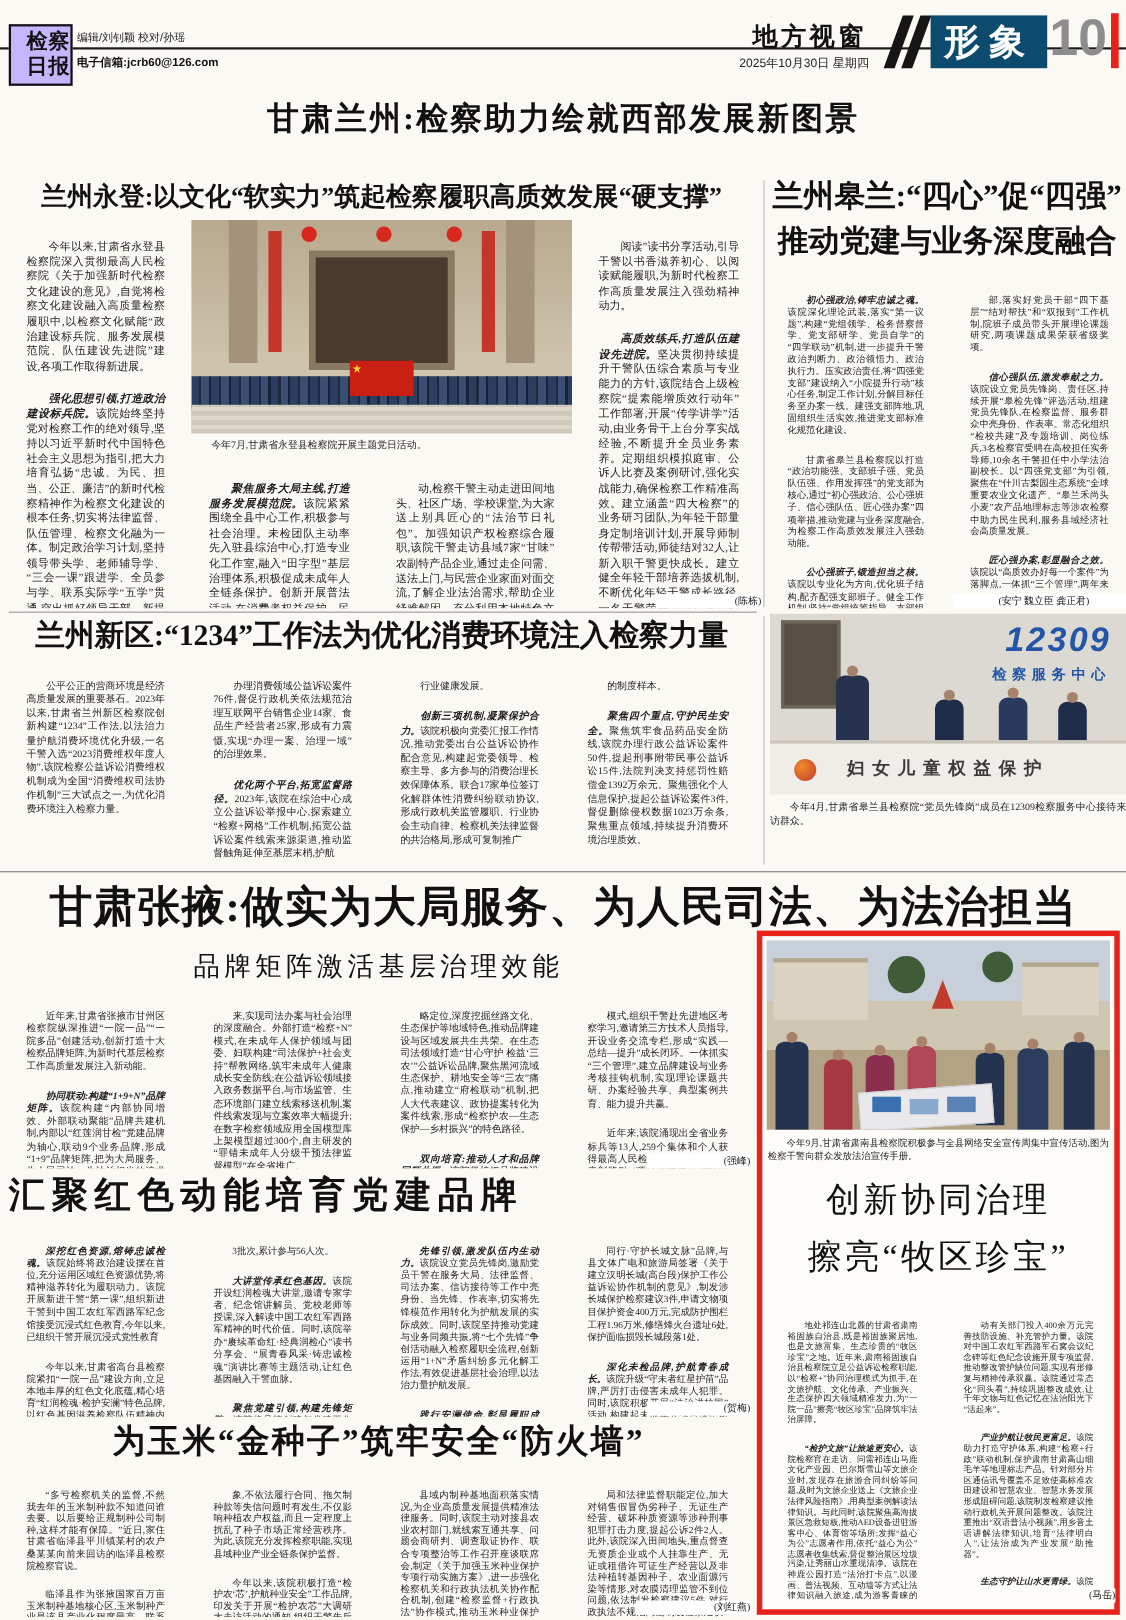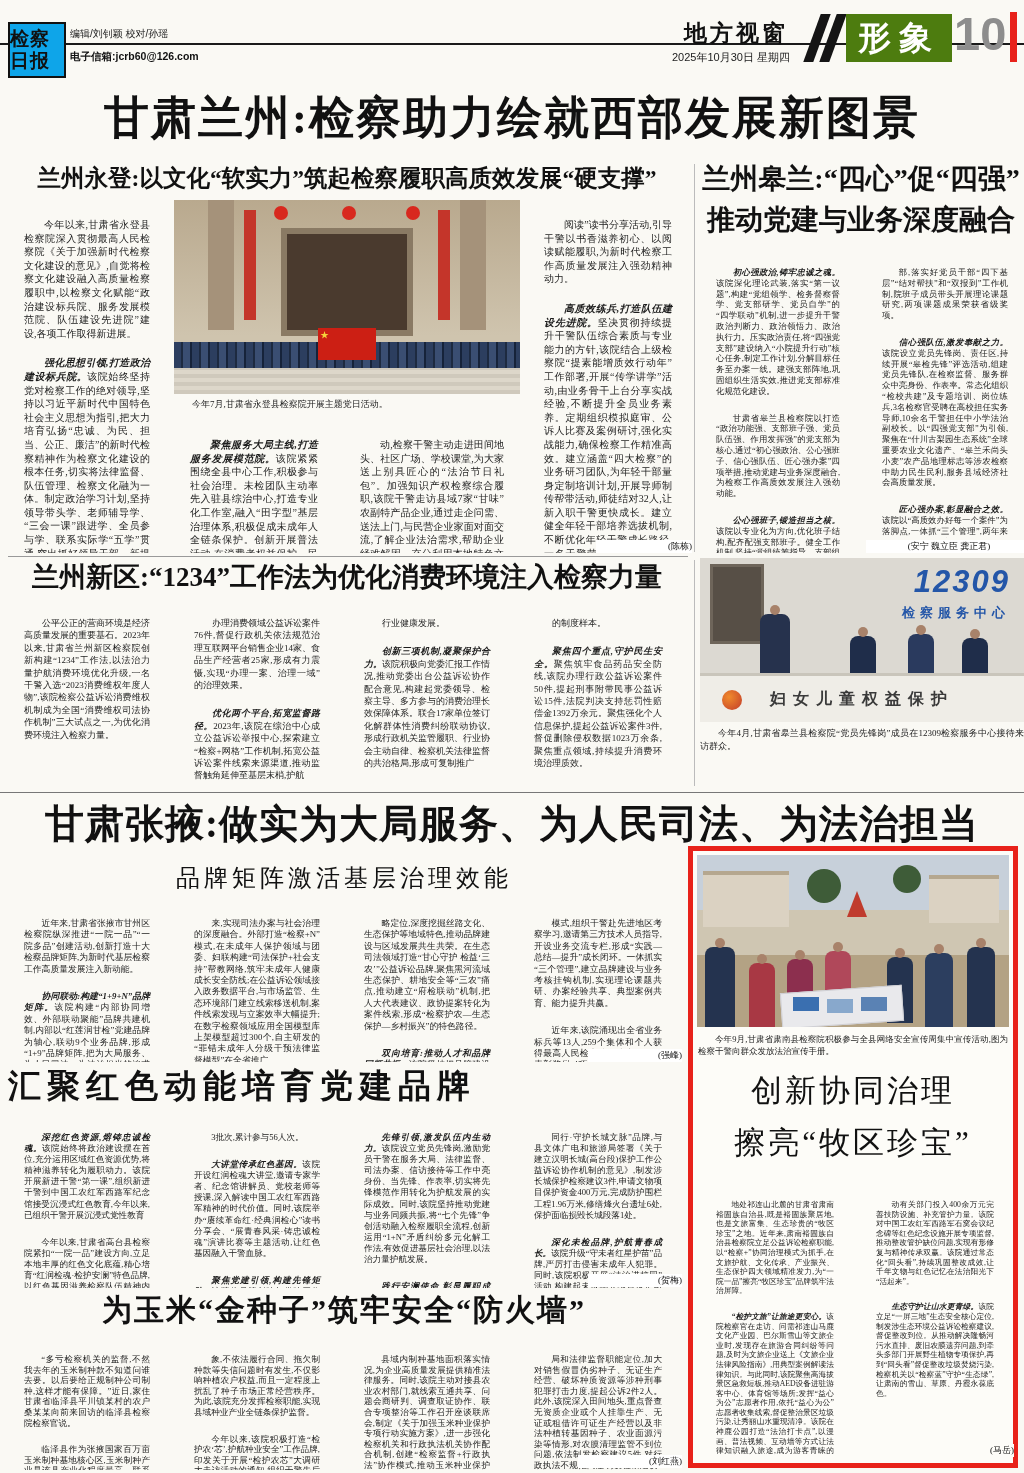--- a/index.html
+++ b/index.html
@@ -1,39 +1,39 @@
 <!DOCTYPE html>
 <html lang="zh"><head>
 <meta charset="utf-8">
 <style>
   html,body{margin:0;padding:0;}
   body{width:1024px;height:1473px;position:relative;background:#faf9f4;color:#111;
        font-family:"Liberation Serif","DejaVu Serif",serif;overflow:hidden;}
   
   .hrule{position:absolute;background:#1a1a1a;}
   .logo-box{position:absolute;left:8px;top:22px;width:54px;height:52px;border:2px solid #111;
-            background:#0ea5e9;z-index:3;display:flex;align-items:center;justify-content:center;
-            font-weight:bold;font-size:19px;line-height:22px;text-align:left;letter-spacing:1px;}
+            background:#c4b5fd;z-index:3;display:flex;align-items:center;justify-content:center;
+            font-weight:bold;font-size:19px;line-height:22px;text-align:right;letter-spacing:1px;}
   .ed-line{position:absolute;left:70px;top:27px;font-size:10px;color:#222;
            font-family:"Liberation Sans",sans-serif;}
   .em-line{position:absolute;left:70px;top:50px;font-size:10.5px;font-weight:bold;color:#111;
            font-family:"Liberation Sans",sans-serif;}
   .sec-name{position:absolute;left:684px;top:18px;font-size:23px;font-weight:bold;letter-spacing:3px;
             font-family:"Liberation Sans",sans-serif;}
   .date-line{position:absolute;left:672px;top:50px;font-size:11px;color:#222;
              font-family:"Liberation Sans",sans-serif;}
   .slash{position:absolute;top:14px;width:10px;height:48px;background:#151515;transform:skewX(-20deg);}
-  .edition-box{position:absolute;left:846px;top:14px;width:106px;height:48px;background:#4d7c0f;
+  .edition-box{position:absolute;left:846px;top:14px;width:106px;height:48px;background:#0c4a6e;
                color:#fff;display:flex;align-items:center;justify-content:center;font-size:33px;
                font-weight:bold;letter-spacing:8px;font-family:"Liberation Serif",serif;}
   .page-num{position:absolute;left:954px;top:6px;font-size:47px;font-weight:bold;color:#8d8d8d;
             font-family:"Liberation Sans",sans-serif;}
   .page-bar{position:absolute;left:1010px;top:12px;width:7px;height:50px;background:#e8221a;}
   
-  .banner1{position:absolute;left:0;top:88px;width:1024px;text-align:center;font-size:45px;
+  .banner1{position:absolute;left:0;top:88px;width:1024px;text-align:center;font-size:29px;
            font-weight:900;letter-spacing:2px;}
   .h-yd{position:absolute;left:6px;top:162px;width:682px;text-align:center;font-size:23.5px;font-weight:bold;}
   .h-gl{position:absolute;left:698px;top:158px;width:326px;text-align:center;font-size:28px;
         font-weight:600;line-height:41px;}
   .h-xq{position:absolute;left:6px;top:559px;width:682px;text-align:center;font-size:27px;font-weight:bold;}
   .banner2{position:absolute;left:0;top:797px;width:1024px;text-align:center;font-size:39px;
            font-weight:900;letter-spacing:1px;z-index:2;}
   .h-za{position:absolute;left:8px;top:862px;width:672px;text-align:center;font-size:24px;font-weight:400;letter-spacing:4px;}
   .h-zb{position:absolute;left:8px;top:1064px;width:672px;text-align:left;font-size:33px;font-weight:700;letter-spacing:6px;}
   .h-zc{position:absolute;left:8px;top:1290px;width:672px;text-align:center;font-size:30px;font-weight:700;letter-spacing:2px;}
@@ -283,15 +283,16 @@
 <div class="caption" style="left:698px;top:1033px;width:310px;font-size:8.5px;line-height:12px;z-index:2;">今年9月,甘肃省肃南县检察院积极参与全县网络安全宣传周集中宣传活动,图为检察干警向群众发放法治宣传手册。</div>
 <div class="h-sn" style="top:1070px;">创新协同治理</div>
 <div class="h-sn" style="top:1122px;">擦亮“牧区珍宝”</div>
 <div class="col cols-sn" style="left:700px;top:1184px;width:150px;height:272px;z-index:2;">
     <p class="para">地处祁连山北麓的甘肃省肃南裕固族自治县,既是裕固族聚居地,也是文旅富集、生态珍贵的“牧区珍宝”之地。近年来,肃南裕固族自治县检察院立足公益诉讼检察职能,以“检察+”协同治理模式为抓手,在文旅护航、文化传承、产业振兴、生态保护四大领域精准发力,为“一院一品”擦亮“牧区珍宝”品牌筑牢法治屏障。</p>
     <p class="para"><span class="lead">“检护文旅”让旅途更安心。</span>该院检察官在走访、问需祁连山马鹿文化产业园、巴尔斯雪山等文旅企业时,发现存在旅游合同纠纷等问题,及时为文旅企业送上《文旅企业法律风险指南》,用典型案例解读法律知识。与此同时,该院聚焦高海拔景区急救短板,推动AED设备进驻游客中心、体育馆等场所;发挥“益心为公”志愿者作用,依托“益心为公”志愿者收集线索,督促整治景区垃圾污染,让秀丽山水重现清净。该院在神鹿公园打造“法治打卡点”,以漫画、普法视频、互动墙等方式让法律知识融入旅途,成为游客青睐的“网红”地标。</p>
     <p class="para"><span class="lead">文物保护让文脉更绵长。</span>针对马蹄寺石窟群文保员不足、监控覆盖不全等问题,该院依法立案,制发检察建议,推</p>
   </div>
 <div class="col cols-sn" style="left:860px;top:1184px;width:150px;height:258px;z-index:2;">
     <p class="para">动有关部门投入400余万元完善技防设施、补充管护力量。该院对中国工农红军西路军石窝会议纪念碑等红色纪念设施开展专项监督,推动整改管护缺位问题,实现有形修复与精神传承双赢。该院通过常态化“回头看”,持续巩固整改成效,让千年文物与红色记忆在法治阳光下“活起来”。</p>
+    <p class="para"><span class="lead">产业护航让牧民更富足。</span>该院助力打造守护体系,构建“检察+行政”联动机制,保护肃南甘肃高山细毛羊等地理标志产品。针对部分片区通信讯号覆盖不足致使高标准农田建设和智慧农业、智慧水务发展形成阻碍问题,该院制发检察建议推动行政机关开展问题整改。该院注重推出“双语普法小视频”,用乡音土语讲解法律知识,培育“法律明白人”,让法治成为产业发展“助推器”。</p>
     <p class="para"><span class="lead">生态守护让山水更青绿。</span>该院立足“一屏三地”生态安全核心定位,制发涉生态环境公益诉讼检察建议,督促整改到位。从推动解决隆畅河污水直排、废旧农膜遗弃问题,到牵头多部门开展野生植物专项保护,再到“回头看”督促整改垃圾焚烧污染,检察机关以“检察蓝”守护“生态绿”,让肃南的雪山、草原、丹霞永葆底色。</p>
   </div>
 <div class="byline" style="left:920px;top:1444px;width:90px;z-index:2;background:#fdfcf8;">(马岳)</div>
 
 </body></html>

